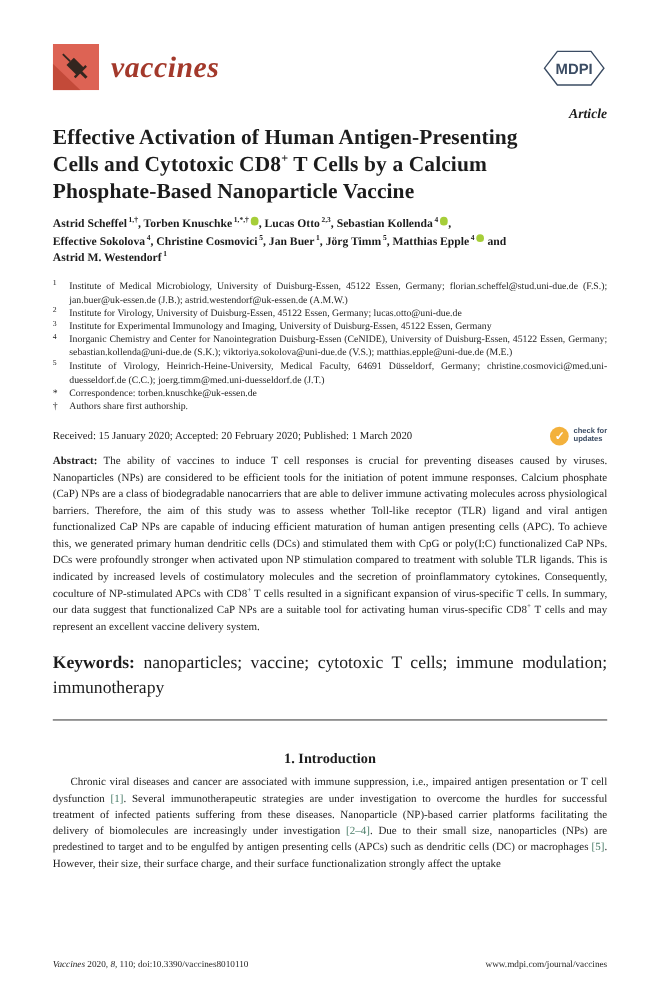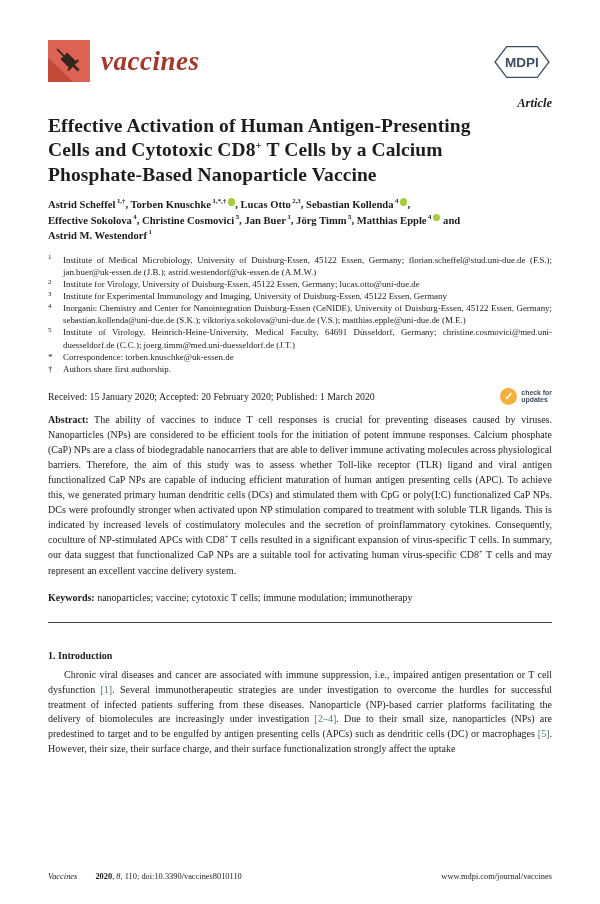--- a/index.html
+++ b/index.html
@@ -50,37 +50,37 @@
     font-family:"Liberation Sans",sans-serif;
   }
   .badge-text {
     font-family:"Liberation Sans",sans-serif;
     font-size:6.9px; font-weight:bold; line-height:1.12;
     color:var(--mdpi_navy,#3b4c63);
   }
 
   .abstract { margin-top:7px; font-size:10px; line-height:1.5; text-align:justify; }
   .abstract sup, .body-par sup { font-size:6.5px; }
-  .keywords { margin-top:13px; font-size:10px; line-height:1.45; text-align:justify; }
+  .keywords { margin-top:13px; font-size:16px; line-height:1.45; text-align:justify; }
 
   .rule { border:none; border-top:1px solid #444; margin-top:17px; }
 
   
-  .section-heading { margin-top:27px; font-weight:bold; font-size:10px; }
+  .section-heading { margin-top:27px; font-weight:bold; font-size:13px;text-align:center; }
   .body-par { margin-top:7px; font-size:10px; line-height:1.48; text-align:justify; text-indent:16px; }
   .cite { color:var(--citation_green,#4a7c68); }
 
   
   .footer {
     position:absolute; left:48px; right:48px; top:872px;
     display:flex; justify-content:space-between;
     font-size:8.4px;
   }
   .footer .it { font-style:italic; }
-  .footer .bd { font-weight:bold;margin-left:16px; }
+  .footer .bd { font-weight:normal; }
 </style>
 </head>
 <body>
 
 <div class="page">
 
   <div class="header-row">
     <div class="brand">
       <svg width="42" height="42" viewBox="0 0 40 40">
         <rect width="40" height="40" fill="var(--logo_red,#dd6354)"></rect>

